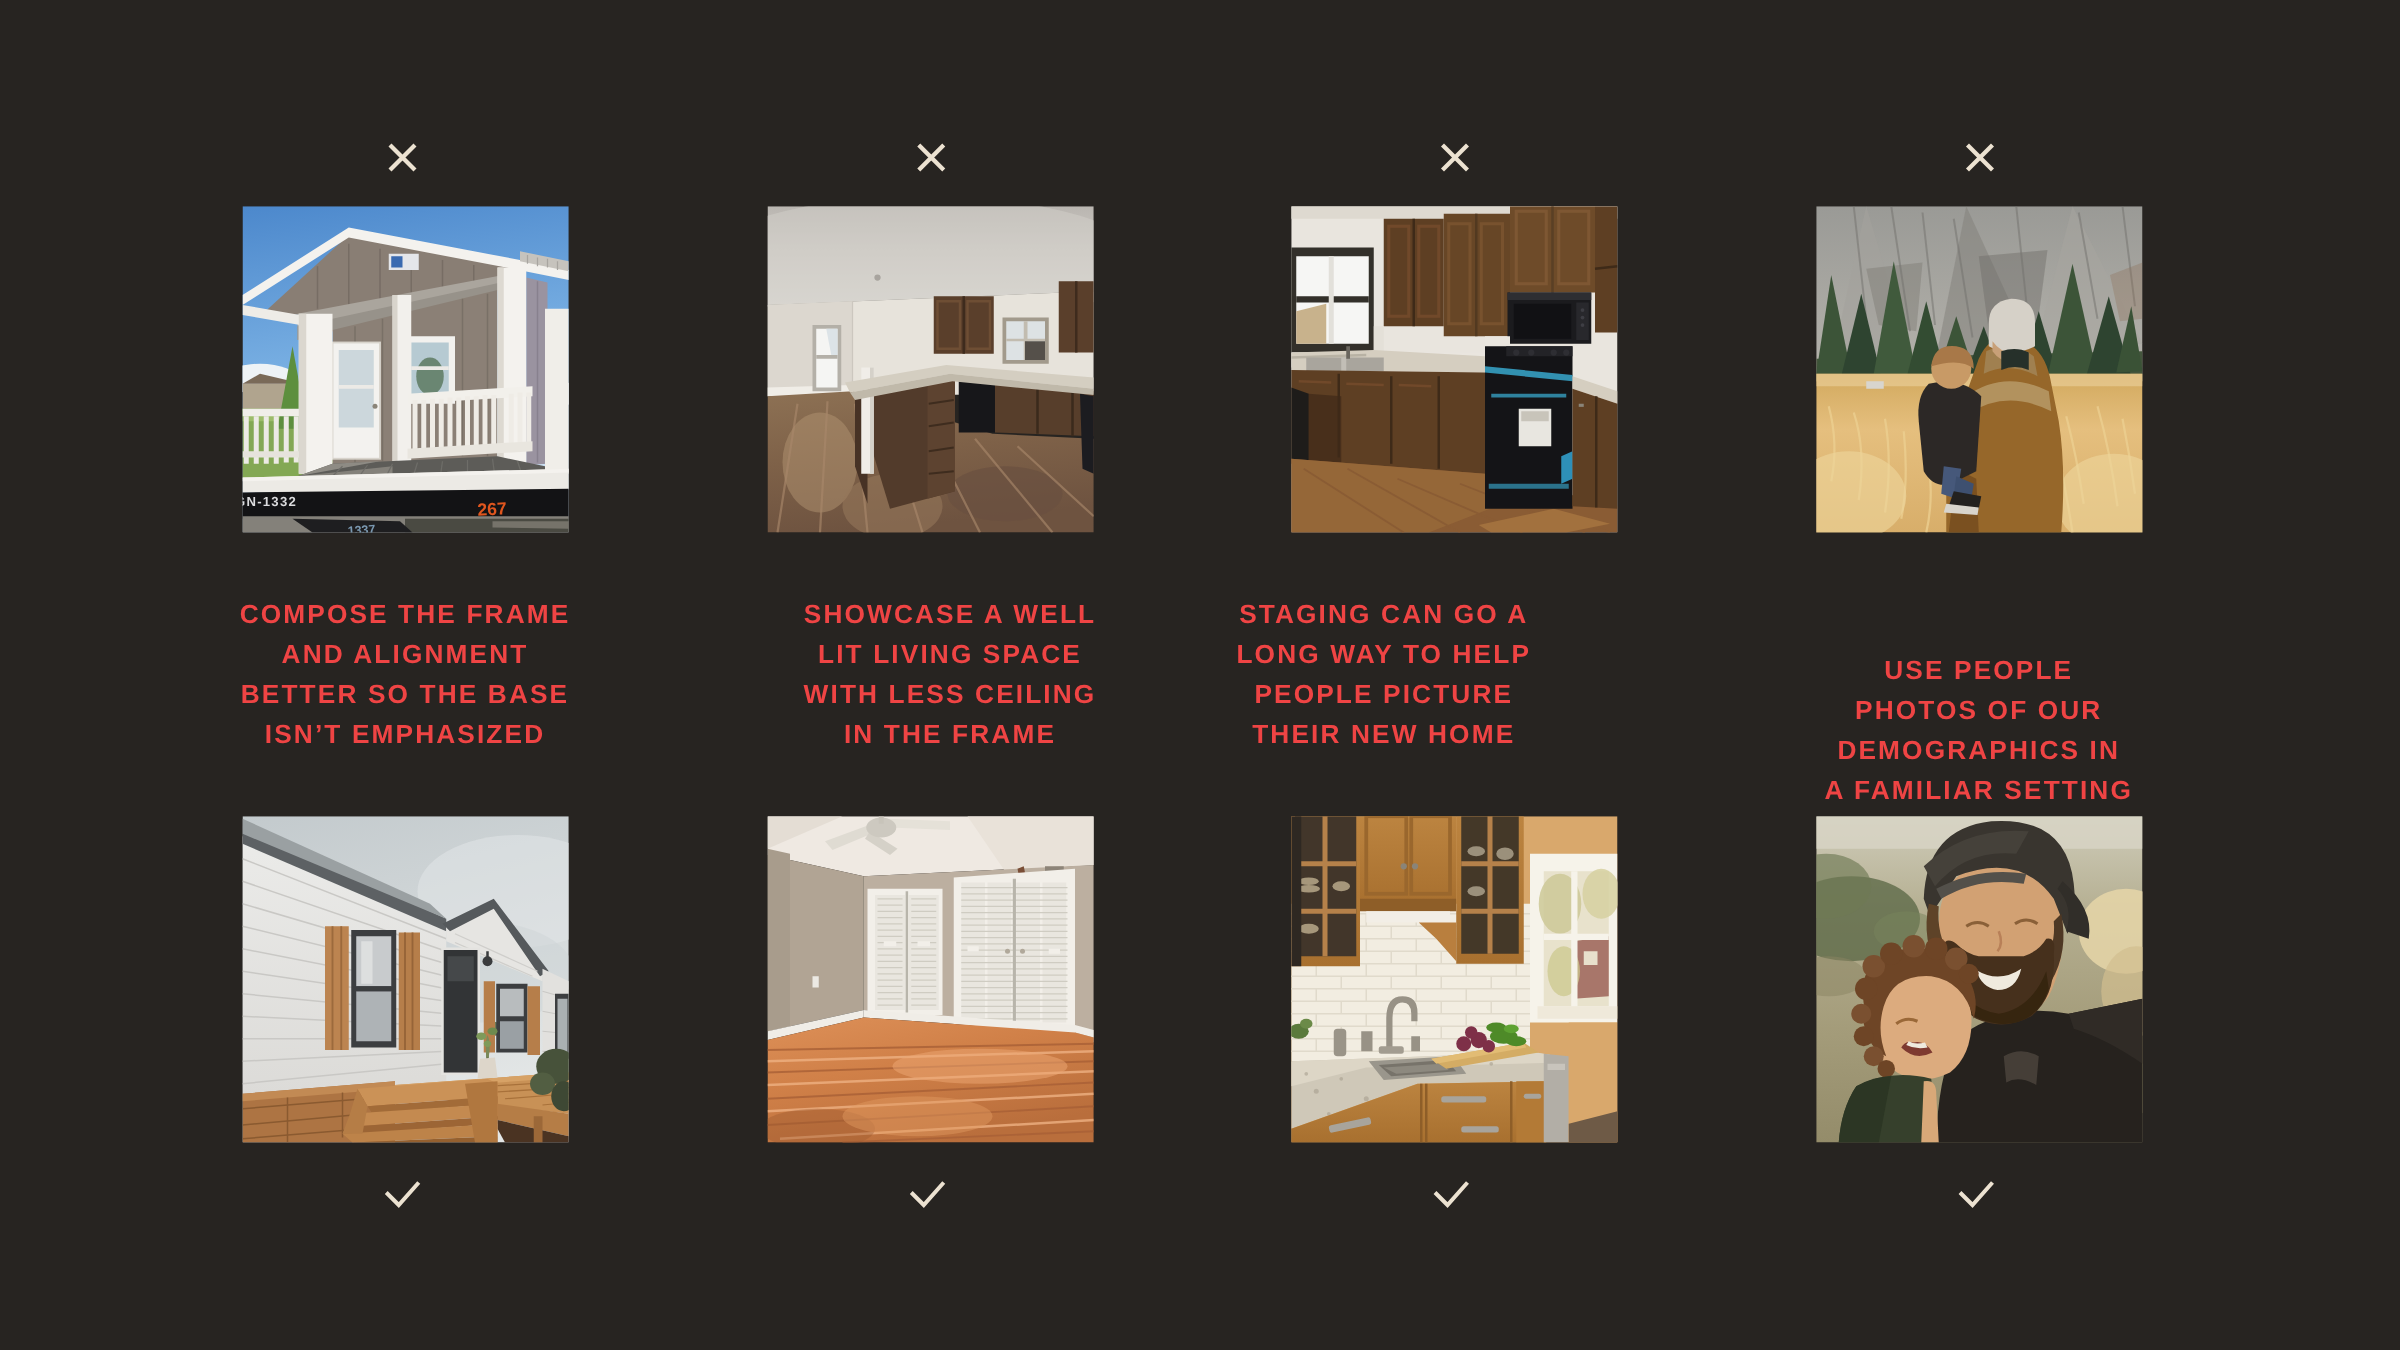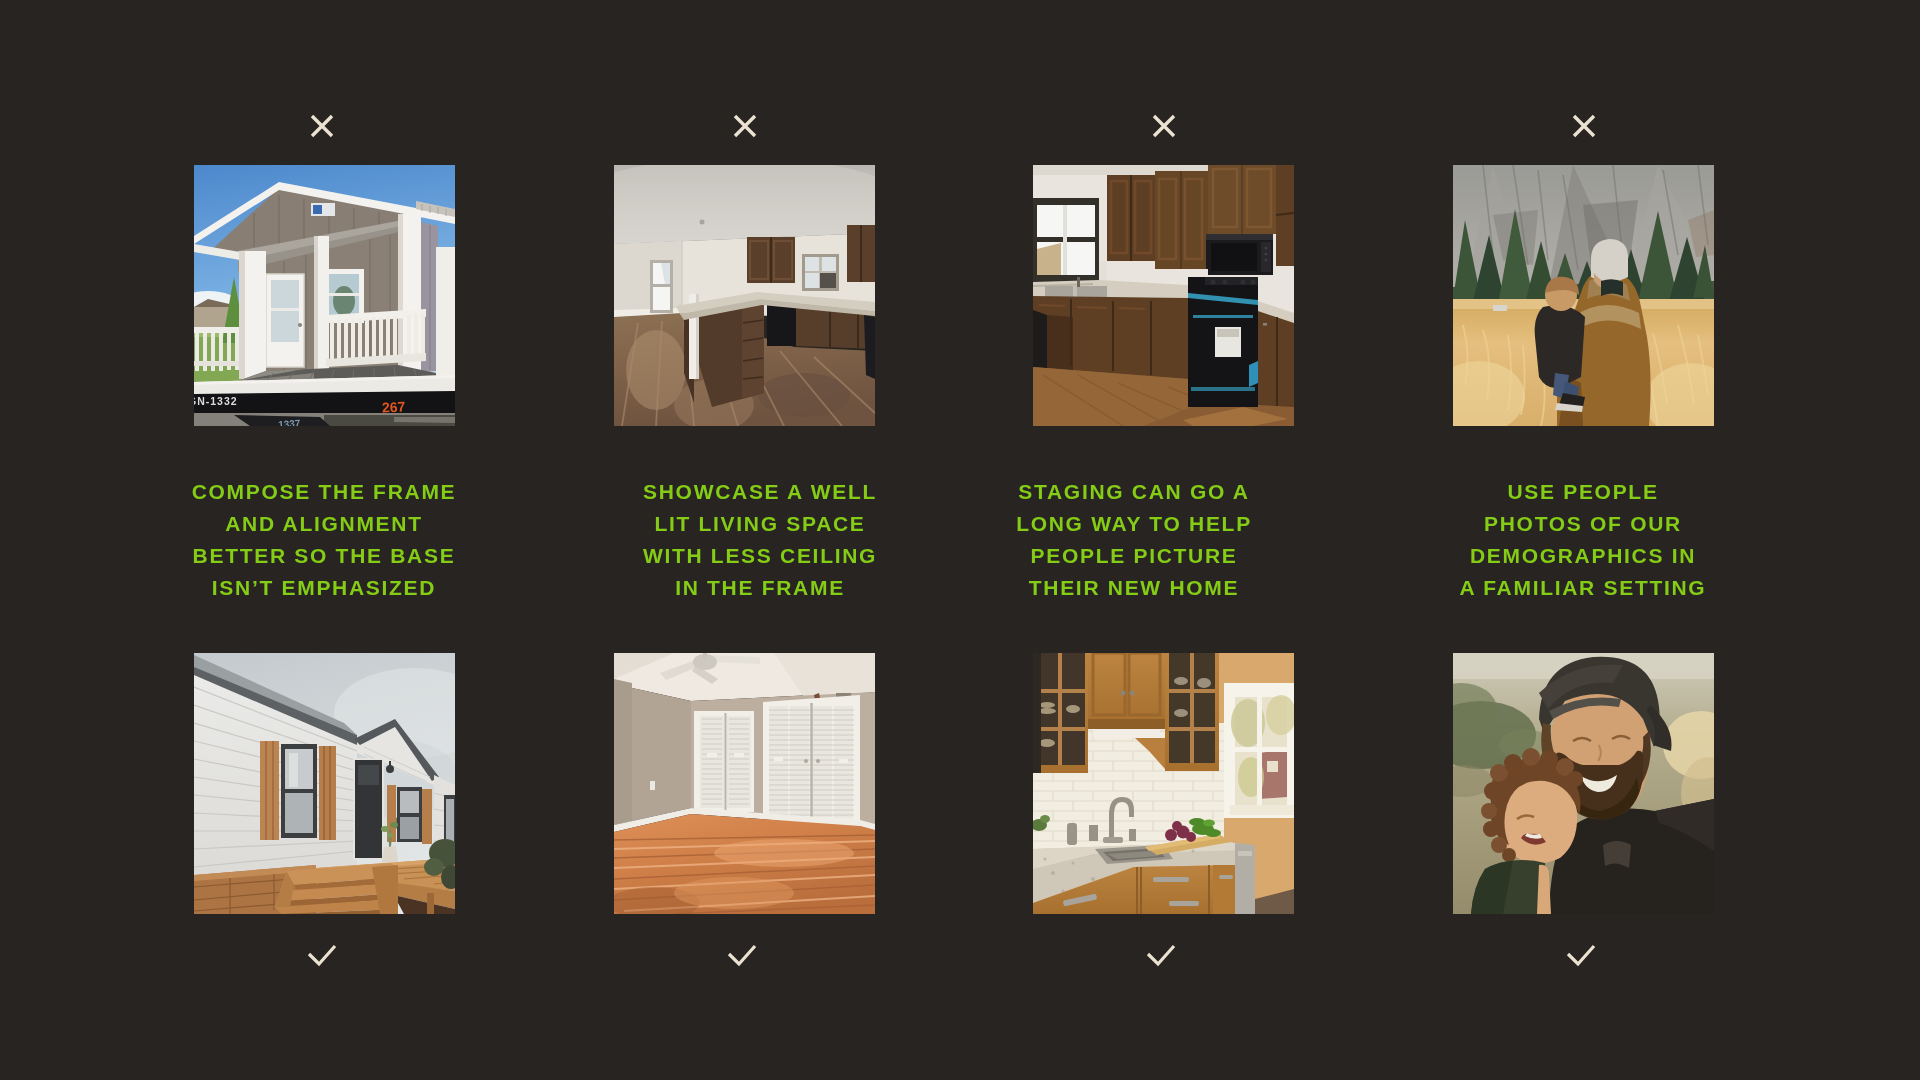--- a/index.html
+++ b/index.html
@@ -1,18 +1,18 @@
 <!DOCTYPE html>
 <html><head>
 <meta charset="utf-8">
 <style>
 html,body{margin:0;padding:0;width:1920px;height:1080px;background:#272421;overflow:hidden;}
 body{font-family:"Liberation Sans",sans-serif;position:relative;}
 .photo{position:absolute;width:261px;height:261px;}
-.caption{position:absolute;width:340px;top:476px;color:#84cc16;font-size:21px;font-weight:bold;line-height:32px;letter-spacing:1.7px;text-align:center;}
+.caption{position:absolute;width:340px;top:476px;color:#ef4444;font-size:21px;font-weight:bold;line-height:32px;letter-spacing:1.7px;text-align:center;}
 .mark{position:absolute;}
 </style>
 </head>
 <body>
 
 <svg class="mark" style="left:308px;top:112px;" width="28" height="28" viewBox="0 0 28 28">
 <path d="M4 4 L24 24 M24 4 L4 24" stroke="#ece2d1" stroke-width="3.4" fill="none"></path>
 </svg>
 
 <svg class="photo" style="left:194px;top:165px;" viewBox="0 0 261 261">
@@ -745,21 +745,21 @@
       <polygon points="225,136 261,148 261,158 225,146" fill="#d5cec0"></polygon>
     </g>
 
 <g>
       <polygon points="225,146 261,158 261,242 225,240" fill="#5e3f23"></polygon>
 <line x1="244" y1="152" x2="244" y2="241" stroke="#3e2a18" stroke-width="2"></line>
 <rect x="230" y="158" width="4" height="2.5" fill="#8a8478"></rect>
     </g>
 </svg>
 
-<div class="caption" style="left:964px;text-align:center;">STAGING CAN GO A<br>LONG WAY TO HELP<br>PEOPLE PICTURE<br>THEIR NEW HOME</div>
+<div class="caption" style="left:937px;text-align:center;">STAGING CAN GO A<br>LONG WAY TO HELP<br>PEOPLE PICTURE<br>THEIR NEW HOME</div>
 
 <svg class="photo" style="left:1033px;top:653px;" viewBox="0 0 261 261">
 <defs>
 <linearGradient id="p7wood" x1="0" y1="0" x2="0" y2="1">
 <stop offset="0" stop-color="#bc8440"></stop>
         <stop offset="1" stop-color="#a8702f"></stop>
 </linearGradient>
 </defs>
 
 <g>
@@ -1055,21 +1055,21 @@
       <path d="M90 142 Q80 152 82 172 L86 212 Q94 226 108 222 L128 212 L132 152 Q116 136 90 142 Z" fill="#2c2826"></path>
 <circle cx="108" cy="130" r="16" fill="#c89a66"></circle>
 <path d="M92 128 Q94 110 112 112 Q126 114 126 130 Q115 121 92 128 Z" fill="#a87848"></path>
 <path d="M102 208 L100 230 L112 234 L116 210 Z" fill="#46587a"></path>
 <path d="M112 216 L126 222 L124 234 L110 231 Z" fill="#3e5070"></path>
 <path d="M110 228 L132 232 L130 242 L106 240 Z" fill="#23211f"></path>
 <path d="M104 238 L130 241 L129 247 L102 245 Z" fill="#d8d4cc"></path>
     </g>
 </svg>
 
-<div class="caption" style="left:1413px;">USE PEOPLE<br>PHOTOS OF OUR<br>DEMOGRAPHICS IN<br>A FAMILIAR SETTING</div>
+<div class="caption" style="left:1413px;margin-top:45px;">USE PEOPLE<br>PHOTOS OF OUR<br>DEMOGRAPHICS IN<br>A FAMILIAR SETTING</div>
 
 <svg class="photo" style="left:1453px;top:653px;" viewBox="0 0 261 261">
 <defs>
 <linearGradient id="p8bg" x1="0" y1="0" x2="0" y2="1">
 <stop offset="0" stop-color="#cfccba"></stop>
         <stop offset="0.3" stop-color="#b4ae90"></stop>
         <stop offset="0.65" stop-color="#a49c7a"></stop>
         <stop offset="1" stop-color="#948c6a"></stop>
 </linearGradient>
 </defs>

